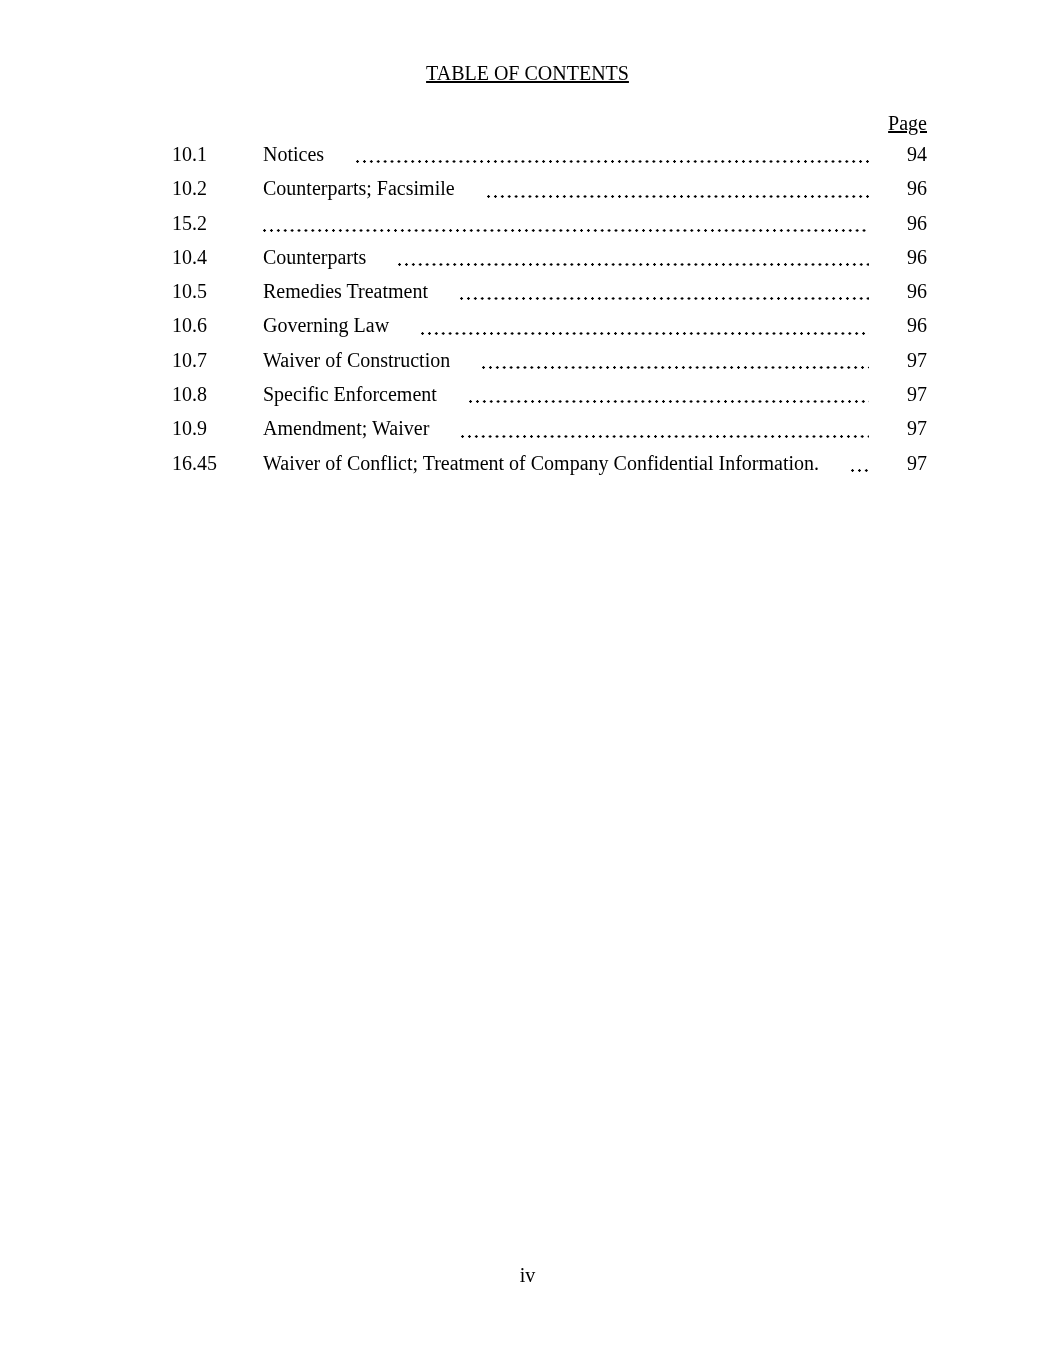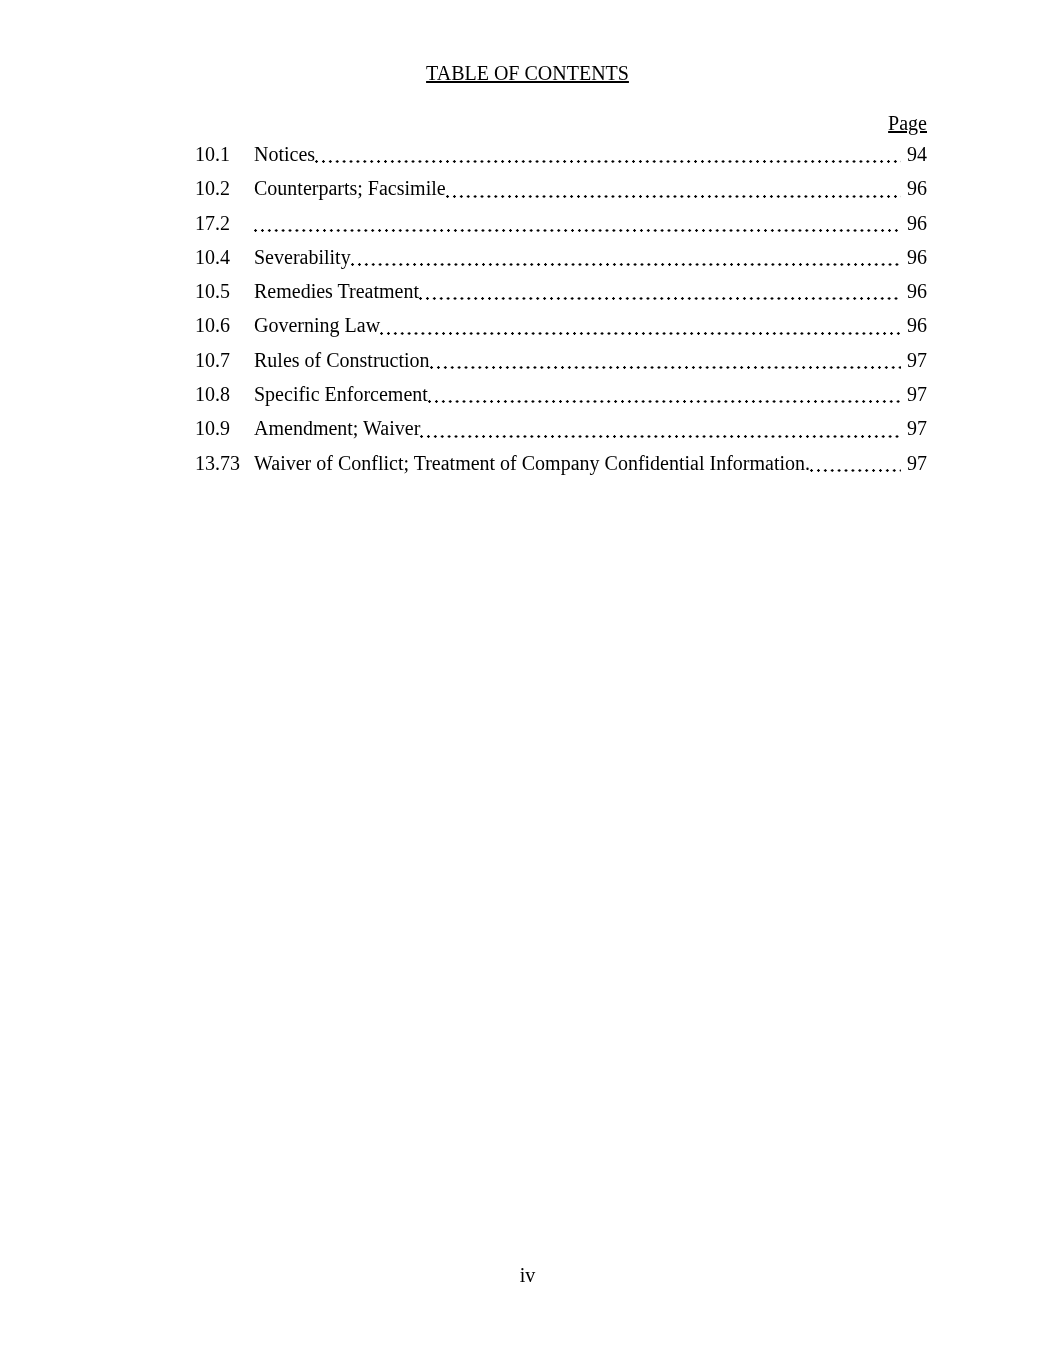--- a/index.html
+++ b/index.html
@@ -23,40 +23,41 @@
     left: 0;
     width: 100%;
     text-align: center;
     line-height: 25px;
     text-decoration: underline;
   }
   .doc-title { display: block; }
   .doc-subtitle { display: block; }
   .content {
     position: absolute;
-    left: 195px;
+    left: 172px;
     right: 128px;
     top: 109px;
   }
   .page-col-label {
     text-align: right;
     height: 28px;
     line-height: 28px;
   }
   .page-col-label span {
     text-decoration: underline;
   }
   .toc-list { width: 100%; }
   .toc-row {
     display: flex;
     flex-direction: row;
     align-items: stretch;
     height: 34.3px;
     line-height: 34.3px;
     white-space: nowrap;
+    gap: 32px;
   }
   .toc-num {
     flex: none;
     width: 59px;
   }
   .toc-title {
     flex: none;
   }
   .leader {
     flex: 1 1 auto;
@@ -102,69 +103,69 @@
       </div>
 
       <div class="toc-row">
         <span class="toc-num">10.2</span>
         <span class="toc-title">Counterparts; Facsimile</span>
         <span class="leader"></span>
         <span class="toc-page">96</span>
       </div>
 
       <div class="toc-row">
-        <span class="toc-num">17.2</span>
+        <span class="toc-num">15.2</span>
         <span class="leader"></span>
         <span class="toc-page">96</span>
       </div>
 
       <div class="toc-row">
         <span class="toc-num">10.4</span>
-        <span class="toc-title">Severability</span>
+        <span class="toc-title">Counterparts</span>
         <span class="leader"></span>
         <span class="toc-page">96</span>
       </div>
 
       <div class="toc-row">
         <span class="toc-num">10.5</span>
         <span class="toc-title">Remedies Treatment</span>
         <span class="leader"></span>
         <span class="toc-page">96</span>
       </div>
 
       <div class="toc-row">
         <span class="toc-num">10.6</span>
         <span class="toc-title">Governing Law</span>
         <span class="leader"></span>
         <span class="toc-page">96</span>
       </div>
 
       <div class="toc-row">
         <span class="toc-num">10.7</span>
-        <span class="toc-title">Rules of Construction</span>
+        <span class="toc-title">Waiver of Construction</span>
         <span class="leader"></span>
         <span class="toc-page">97</span>
       </div>
 
       <div class="toc-row">
         <span class="toc-num">10.8</span>
         <span class="toc-title">Specific Enforcement</span>
         <span class="leader"></span>
         <span class="toc-page">97</span>
       </div>
 
       <div class="toc-row">
         <span class="toc-num">10.9</span>
         <span class="toc-title">Amendment; Waiver</span>
         <span class="leader"></span>
         <span class="toc-page">97</span>
       </div>
 
       <div class="toc-row">
-        <span class="toc-num">13.73</span>
+        <span class="toc-num">16.45</span>
         <span class="toc-title">Waiver of Conflict; Treatment of Company Confidential Information.</span>
         <span class="leader"></span>
         <span class="toc-page">97</span>
       </div>
 
     </div>
 
   </div>
 
   <div class="doc-footer">

